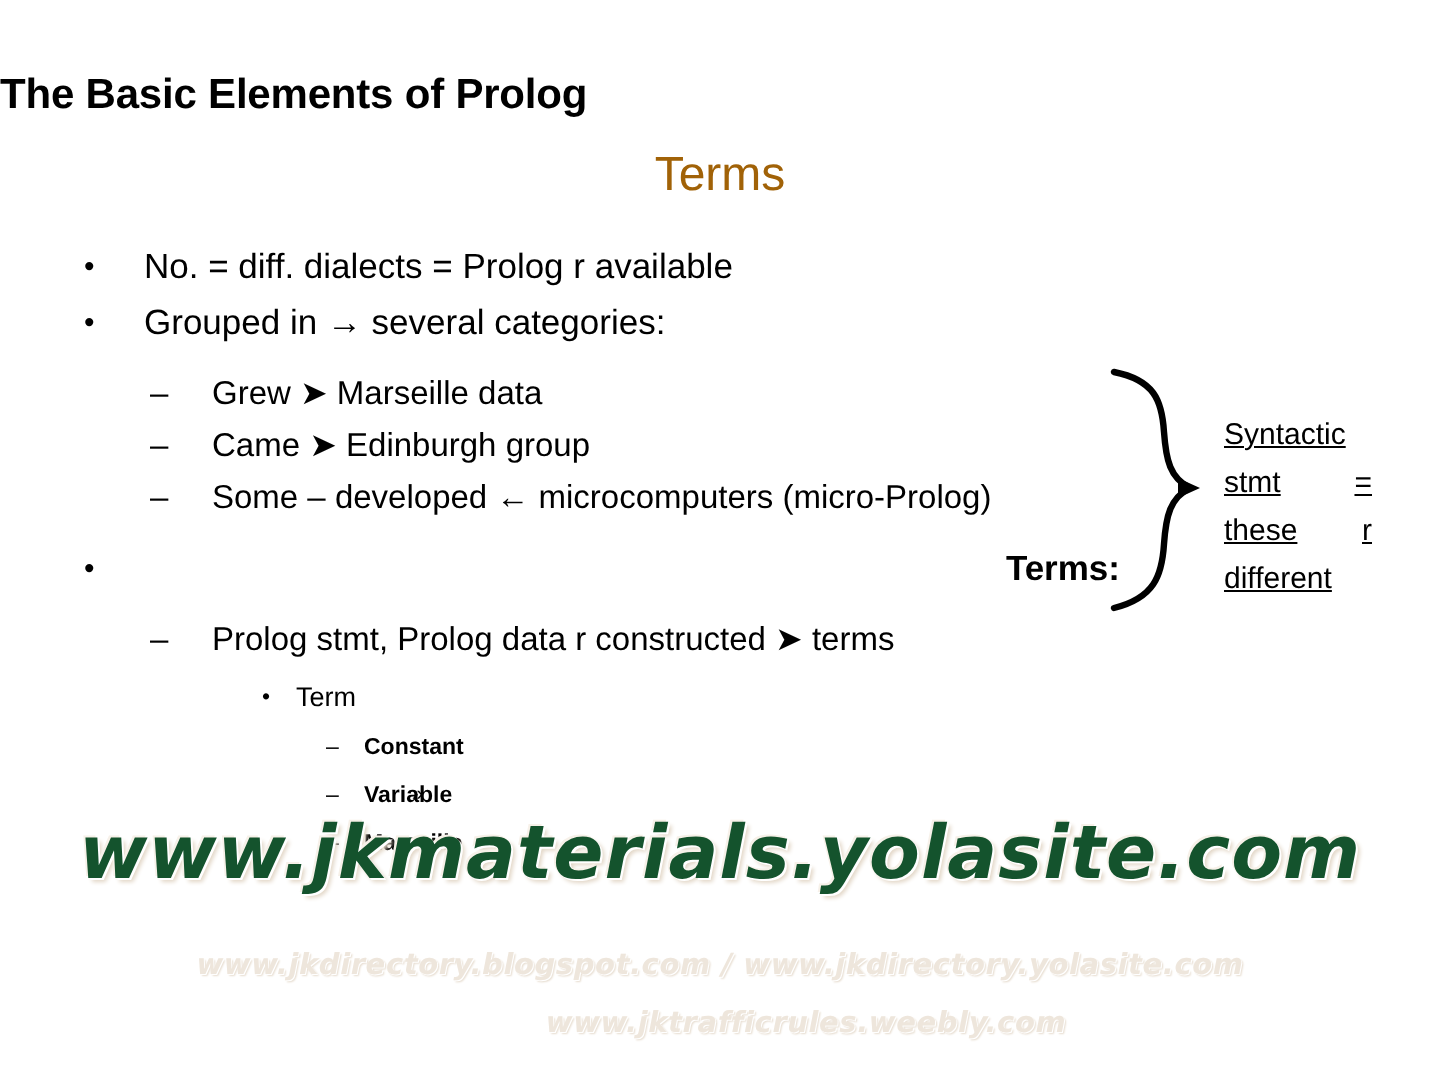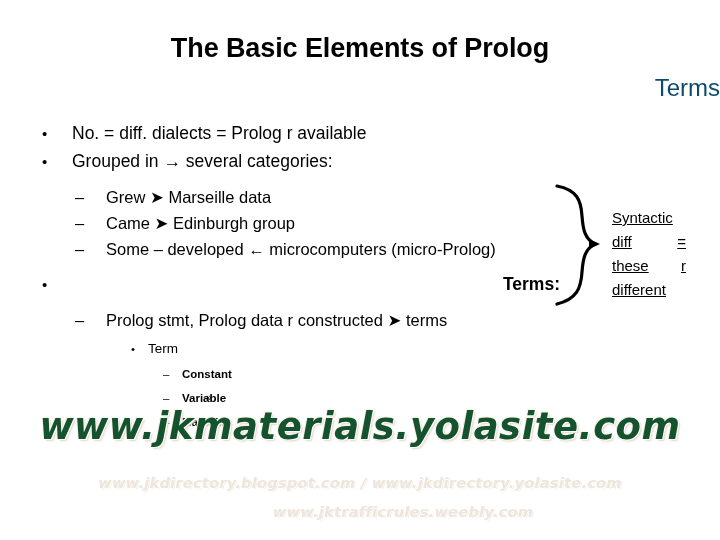--- a/index.html
+++ b/index.html
@@ -20,36 +20,35 @@
     height: 540px;
     background: #ffffff;
   }
 
   
   .title {
     position: absolute;
     left: 0;
     top: 33px;
     width: 720px;
+    font-size: 21px;
+    font-weight: bold;
+    letter-spacing: -0.1px;
+    color: #000000;
+    line-height: 30px;
+  }
+  .subtitle {
+    position: absolute;
+    left: 0;
+    top: 74px;
+    width: 720px;
     text-align: center;
-    font-size: 27px;
-    font-weight: bold;
-    letter-spacing: -0.1px;
-    color: #000000;
-    line-height: 30px;
-  }
-  .subtitle {
-    position: absolute;
-    left: 0;
-    top: 74px;
-    width: 720px;
-    text-align: right;
     font-size: 24px;
     font-weight: normal;
-    color: #0c4a6e;
+    color: #a16207;
     line-height: 28px;
   }
 
   
   .body-area {
     position: absolute;
     left: 30px;
     top: 120px;
     width: 530px;
   }
@@ -269,21 +268,21 @@
   </div>
 
   <div class="annotation">
     <svg class="brace-svg" width="62" height="126" viewBox="0 0 62 126">
       <path d="M6 4 C 26 8, 30 18, 31 34 C 32 48, 34 57, 44 62 C 34 67, 32 76, 31 90 C 30 106, 26 117, 6 122" fill="none" stroke="#000000" stroke-width="3.2" stroke-linecap="round"></path>
       <path d="M38 57 L 49 62 L 38 67 Z" fill="#000000"></path>
     </svg>
     <div class="annotation-text">
       <span class="ln">Syntactic</span>
       <span class="ln just">
-        <span>diff</span>
+        <span>stmt</span>
         <span>=</span>
       </span>
       <span class="ln just">
         <span>these</span>
         <span>r</span>
       </span>
       <span class="ln">different</span>
     </div>
   </div>
 

